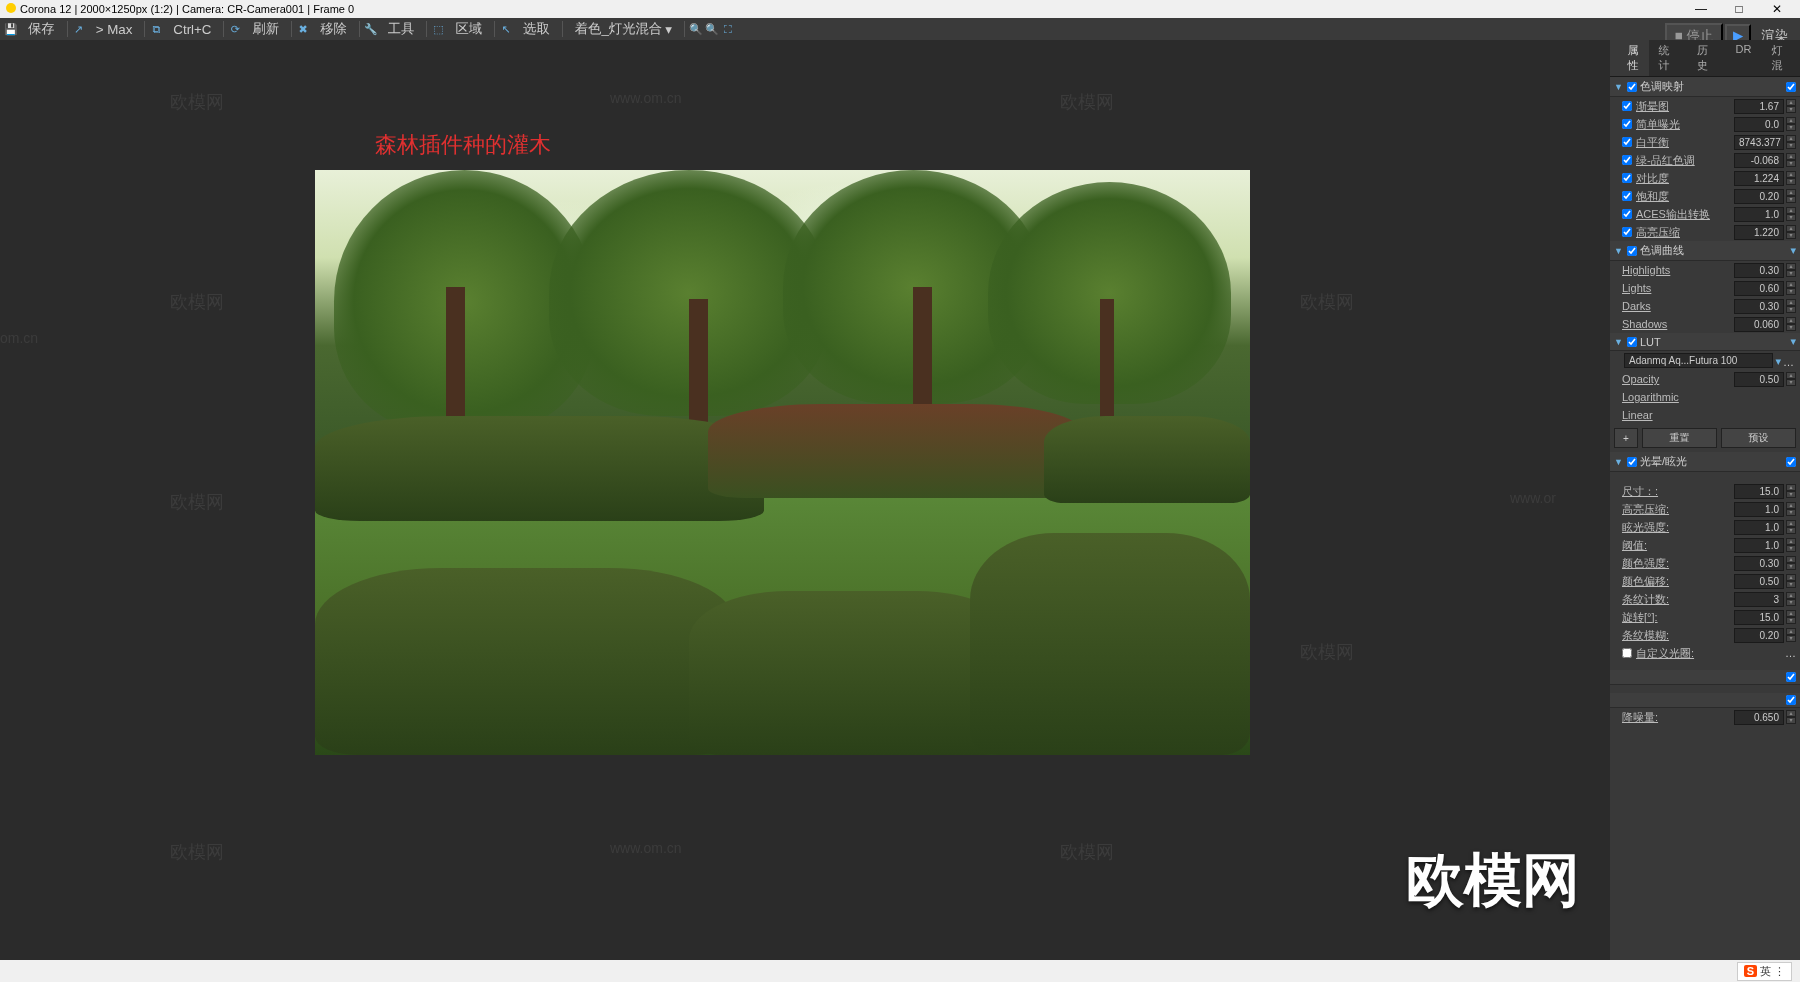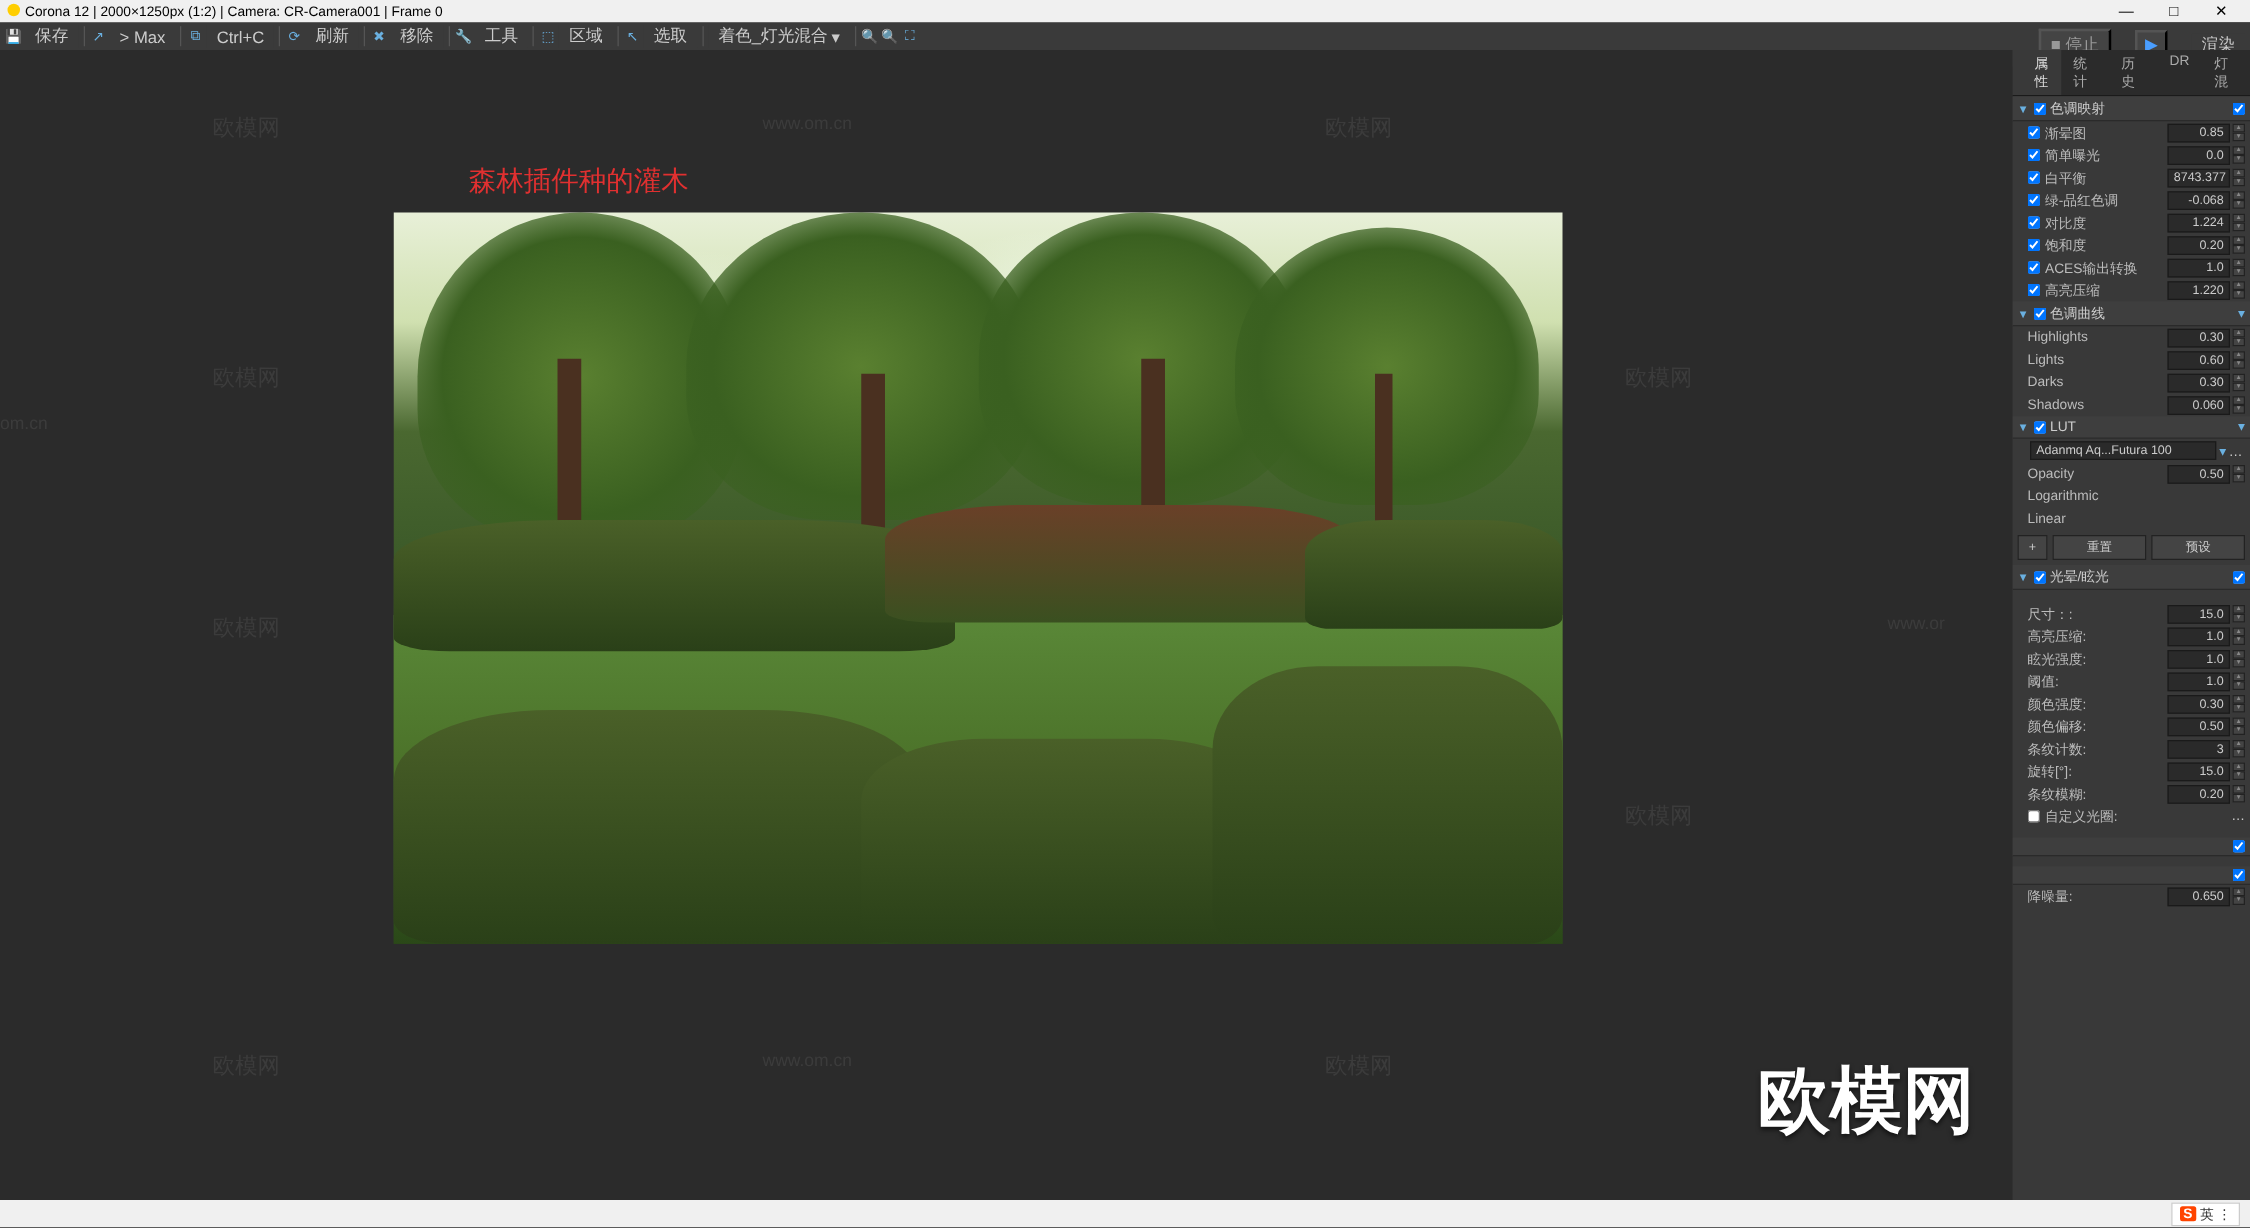--- a/index.html
+++ b/index.html
@@ -5,21 +5,21 @@
 * { margin: 0; padding: 0; box-sizing: border-box; font-family: "Microsoft YaHei", Arial, sans-serif; }
 body { background: #2b2b2b; color: #ccc; width: 1800px; height: 982px; overflow: hidden; position: relative; }
 .titlebar { height: 18px; background: #f0f0f0; color: #000; font-size: 11px; padding: 2px 6px; display: flex; align-items: center; justify-content: space-between; }
 .titlebar-right { display: flex; gap: 4px; }
 .titlebar-btn { width: 34px; height: 16px; display: flex; align-items: center; justify-content: center; font-size: 12px; cursor: pointer; }
 .title-icon { width: 10px; height: 10px; background: #ffce00; border-radius: 50%; margin-right: 4px; display: inline-block; }
 .toolbar { height: 22px; background: #3a3a3a; display: flex; align-items: center; gap: 2px; padding: 0 4px; font-size: 11px; }
 .tb-btn { padding: 2px 8px; background: #3a3a3a; border: none; color: #ccc; cursor: pointer; display: flex; align-items: center; gap: 3px; height: 18px; text-align: right; }
 .tb-icon { width: 14px; height: 14px; display: inline-flex; align-items: center; justify-content: center; color: #6ab0e0; }
 .tb-sep { width: 1px; height: 16px; background: #555; margin: 0 2px; }
-.right-toolbar { height: 35px; background: #3a3a3a; display: flex; align-items: center; justify-content: flex-end; gap: 19px; padding: 0 4px; font-size: 11px; position: absolute; top: 18px; right: 0; width: 200px; }
+.right-toolbar { height: 35px; background: #3a3a3a; display: flex; align-items: center; justify-content: flex-end; gap: 2px; padding: 0 4px; font-size: 11px; position: absolute; top: 18px; right: 0; width: 200px; }
 .stop-btn { padding: 2px 8px; background: #444; color: #999; cursor: pointer; }
 .play-btn { padding: 2px 6px; background: #444; cursor: pointer; color: #4a9eff; }
 .viewport { position: absolute; top: 40px; left: 0; right: 190px; bottom: 22px; background: #2b2b2b; overflow: hidden; padding-left: 27px; }
 .render-img { position: absolute; left: 315px; top: 130px; width: 935px; height: 585px; background: linear-gradient(180deg, #e8f0d8 0%, #d0e0b0 15%, #4a6830 30%, #3a5828 50%, #4a7030 70%, #2a4818 100%); }
 .tree { position: absolute; background: radial-gradient(ellipse at center, #5a8030 0%, #3a6020 60%, transparent 100%); border-radius: 50% 50% 40% 40%; }
 .trunk { position: absolute; background: #4a3020; }
 .bush { position: absolute; background: linear-gradient(180deg, #4a6028 0%, #2a4018 100%); border-radius: 30% 30% 10% 10%; }
 .grass { position: absolute; left: 0; right: 0; bottom: 0; height: 45%; background: linear-gradient(180deg, #5a8838 0%, #4a7028 50%, #2a4818 100%); }
 .sky-gap { position: absolute; background: radial-gradient(ellipse, #f0f8e8 0%, transparent 70%); }
 .overlay-text { position: absolute; left: 375px; top: 90px; color: #e03030; font-size: 22px; font-weight: normal; }
@@ -30,21 +30,21 @@
 .panel-tabs { display: flex; background: #2b2b2b; border-bottom: 1px solid #1a1a1a; }
 .panel-tab { padding: 3px 10px; cursor: pointer; color: #aaa; font-size: 11px; }
 .panel-tab.active { background: #393939; color: #ddd; text-align: right; }
 .section-hdr { display: flex; align-items: center; padding: 2px 4px; background: #3e3e3e; border-bottom: 1px solid #2a2a2a; }
 .sec-arrow { width: 10px; color: #6ab0e0; font-size: 9px; }
 .sec-chk { margin: 0 3px; }
 .sec-name { flex: 1; }
 .sec-right-chk { margin-left: auto; }
 .prop-row { display: flex; align-items: center; padding: 1px 4px 1px 12px; height: 18px; }
 .prop-chk { margin-right: 4px; }
-.prop-name { flex: 1; color: #bbb; }
+.prop-name { flex: 1; color: #bbb; text-decoration: underline; }
 .prop-val { width: 50px; background: #2a2a2a; color: #ccc; text-align: right; padding: 1px 4px; font-size: 10px; border: 1px solid #1a1a1a; }
 .spinner { display: flex; flex-direction: column; width: 10px; margin-left: 2px; }
 .spin-btn { height: 7px; background: #444; border: 1px solid #222; font-size: 6px; line-height: 5px; text-align: center; cursor: pointer; color: #888; }
 .lut-row { padding: 2px 6px 2px 14px; display: flex; align-items: flex-end; }
 .lut-select { flex: 1; background: #2a2a2a; color: #ccc; font-size: 10px; padding: 1px 4px; border: 1px solid #1a1a1a; }
 .btn-row { display: flex; gap: 4px; padding: 4px; }
 .panel-btn { flex: 1; background: #444; color: #ccc; border: 1px solid #222; padding: 2px 4px; font-size: 10px; cursor: pointer; text-align: center; }
 .plus-btn { width: 24px; flex: none; }
 .status { position: absolute; bottom: 0; left: 0; right: 0; height: 22px; background: #f0f0f0; display: flex; align-items: center; justify-content: flex-end; padding: 0 8px; gap: 6px; }
 .ime { background: #fff; border: 1px solid #ccc; padding: 1px 6px; font-size: 11px; color: #333; display: flex; align-items: center; gap: 3px; }
@@ -150,21 +150,21 @@
   <div class="section-hdr">
     <span class="sec-arrow">▼</span>
     <input type="checkbox" class="sec-chk" checked="" style="">
     <span class="sec-name">色调映射</span>
     <input type="checkbox" class="sec-right-chk" checked="" style="">
   </div>
   <div id="tone-props">
       <div class="prop-row">
         <input type="checkbox" class="prop-chk" checked="" style="">
         <span class="prop-name">渐晕图</span>
-        <span class="prop-val">0.85</span>
+        <span class="prop-val">1.67</span>
         <div class="spinner">
           <div class="spin-btn">▴</div>
           <div class="spin-btn">▾</div>
         </div>
       </div>
       <div class="prop-row">
         <input type="checkbox" class="prop-chk" checked="" style="">
         <span class="prop-name">简单曝光</span>
         <span class="prop-val">0.0</span>
         <div class="spinner">

